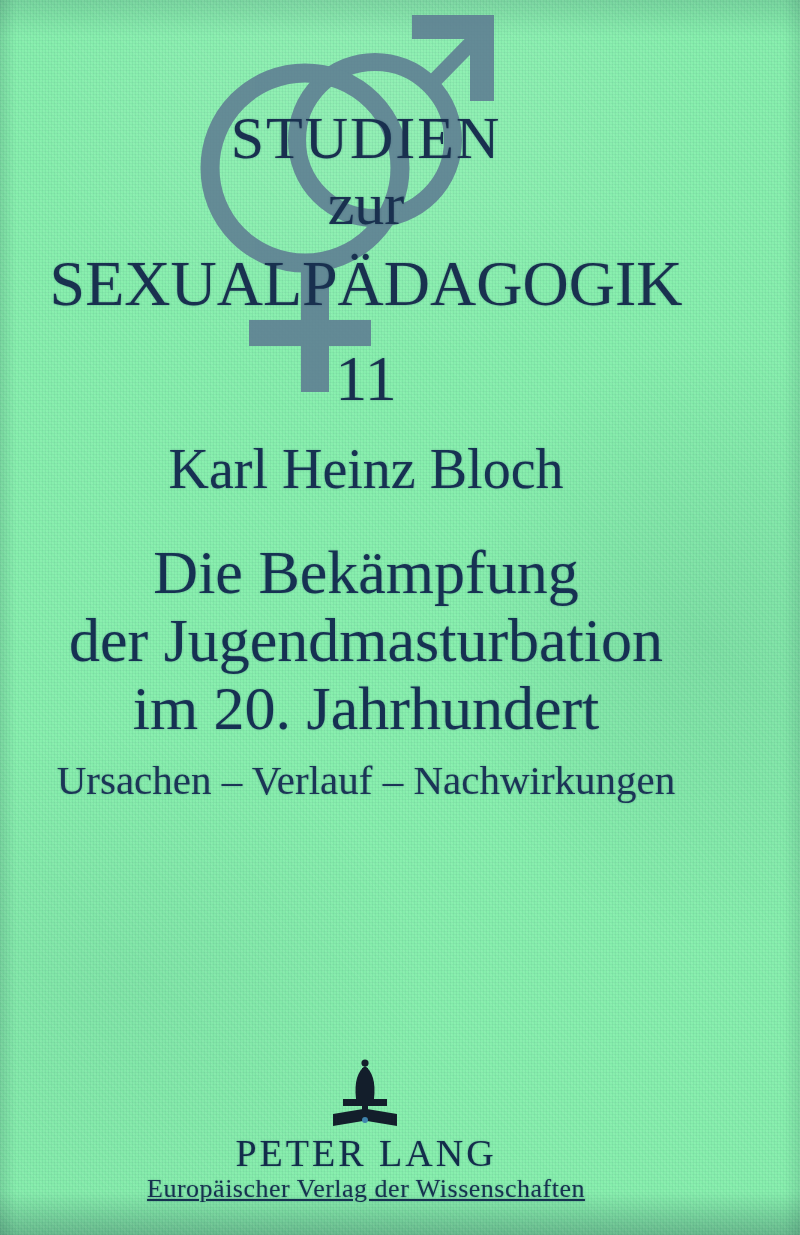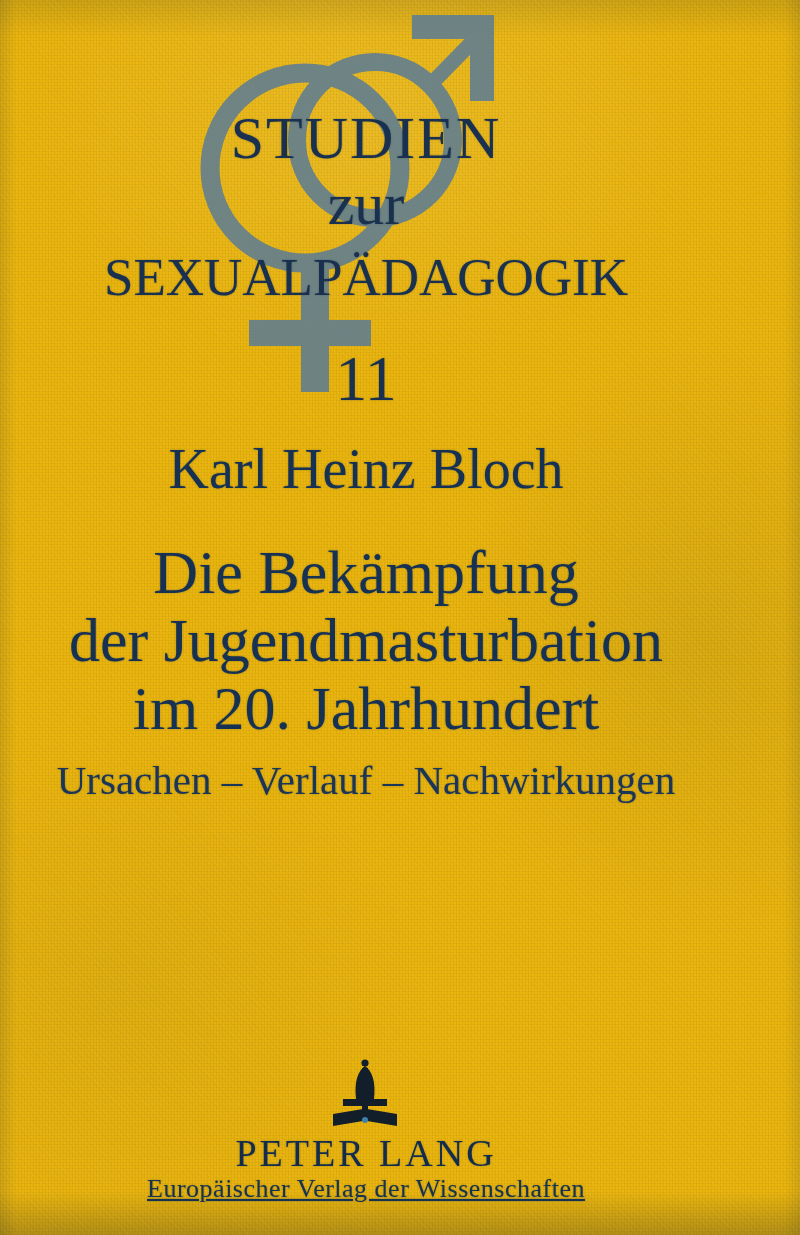--- a/index.html
+++ b/index.html
@@ -1,20 +1,20 @@
 <!DOCTYPE html>
 <html><head>
 <meta charset="utf-8">
 <style>
   html,body{margin:0;padding:0;background:#222;}
   .cover{
     position:relative;
     width:800px;height:1235px;
     overflow:hidden;
-    background:#eab308;
+    background:#86efac;
     font-family:"Liberation Serif","DejaVu Serif",serif;
   }
   
   .cover::before{
     content:"";
     position:absolute;inset:0;z-index:1;pointer-events:none;
     background-image:
       repeating-linear-gradient(90deg, rgba(15,45,70,.05) 0 1px, rgba(255,255,255,.02) 1px 2px, transparent 2px 3px),
       repeating-linear-gradient(0deg, rgba(15,45,70,.045) 0 1px, transparent 1px 3px),
       repeating-linear-gradient(45deg, rgba(255,255,255,.03) 0 2px, transparent 2px 5px),
@@ -31,21 +31,21 @@
   .txt{
     position:absolute;left:4px;width:724px;
     text-align:center;
     color:#19304f;
     text-shadow:0 0 2px rgba(25,55,85,.38);
     z-index:3;
     white-space:nowrap;
   }
   .series-line1{top:104px;font-size:60px;letter-spacing:2px;}
   .series-line2{top:170px;font-size:60px;}
-  .series-line3{top:247px;font-size:53px;letter-spacing:0;}
+  .series-line3{top:247px;font-size:64px;letter-spacing:0;}
   .series-volume{top:342px;font-size:64px;}
   .author{top:437px;font-size:56px;color:#173152;text-align:center;}
   .title{top:538px;font-size:62px;line-height:68px;color:#163152;}
   .title span{display:block;}
   .subtitle{top:756px;font-size:41px;color:#1b3556;}
   .publisher-logo{position:absolute;left:331px;top:1056px;width:68px;height:72px;z-index:3;}
   .publisher-name{top:1131px;font-size:38px;letter-spacing:3px;color:#132c4b;}
   .publisher-tagline{top:1174px;font-size:26px;letter-spacing:.5px;color:#16324f;text-decoration:underline;}
 </style>
 </head>

